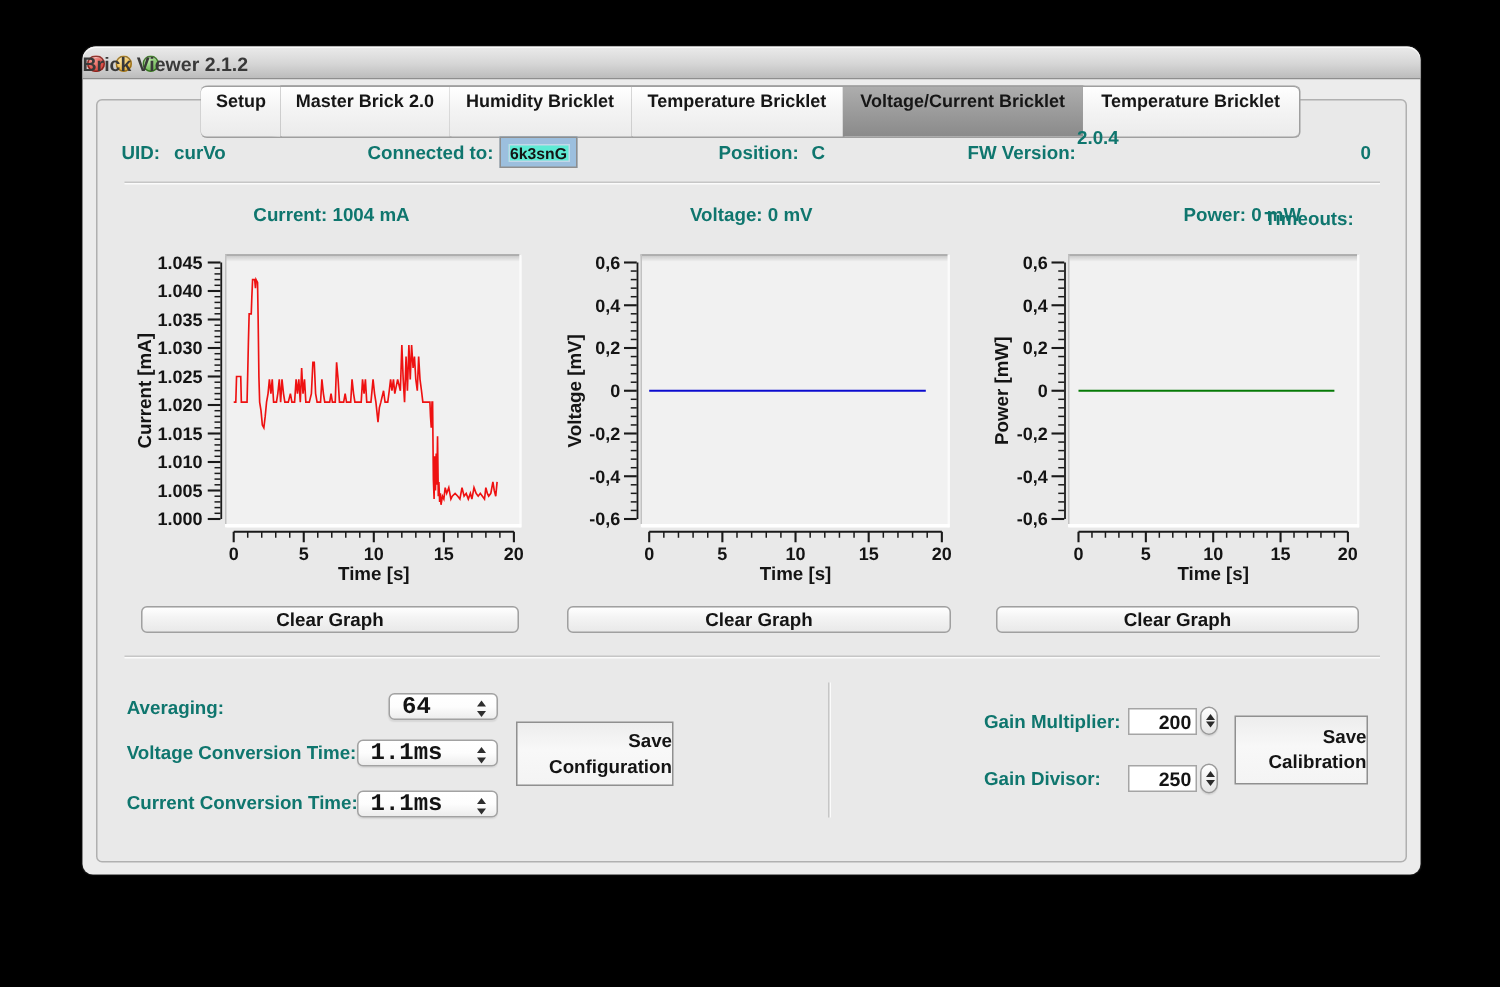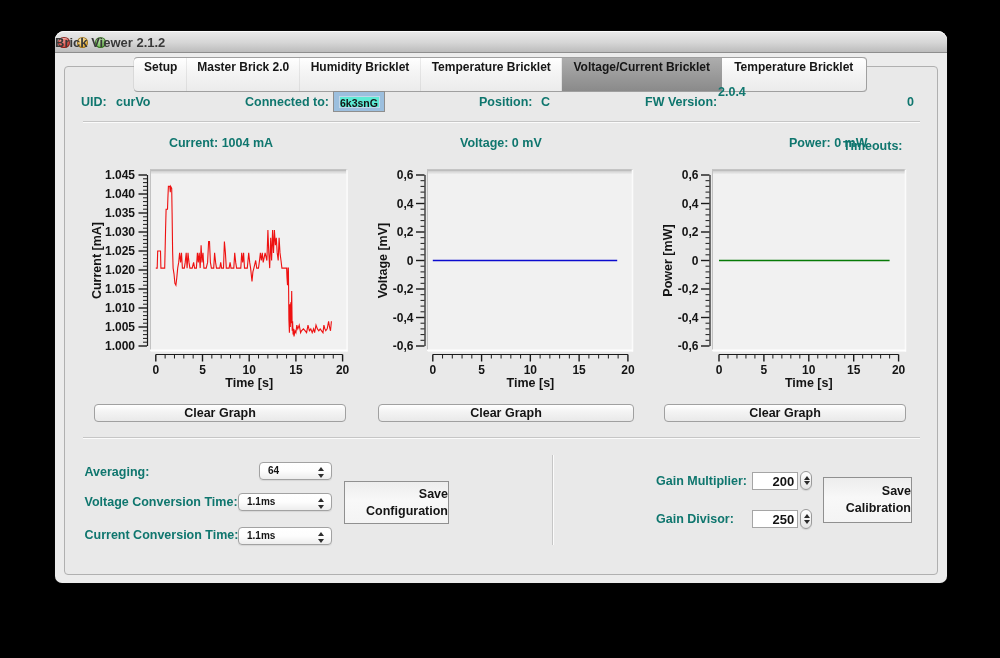--- a/index.html
+++ b/index.html
@@ -28,21 +28,21 @@
 .lbl { position:absolute; font-size:12.5px; font-weight:bold; color:#0f766e; white-space:nowrap; }
 .btn { position:absolute; border:1px solid #a0a0a0; border-radius:4px;
   background:linear-gradient(#ffffff,#f4f4f4 40%,#e9e9e9);
   font-size:12.5px; font-weight:bold; color:#141414; text-align:center; }
 .bigbtn { position:absolute; border:1px solid #909090;
   background:linear-gradient(#ededed,#f8f8f8 45%,#f4f4f4);
   font-size:12.5px; font-weight:bold; color:#141414; text-align:right; line-height:17.5px; }
 .pop { position:absolute; height:18px; border:1px solid #a2a2a2; border-radius:4px;
   background:linear-gradient(#ffffff,#fdfdfd 50%,#ededed);
   box-shadow:0 1px 1px rgba(0,0,0,0.08);
-  font-size:10px; font-weight:bold; color:#141414; line-height:16px; padding-left:8px; }
+  font-size:16px; font-weight:bold; color:#141414; line-height:16px; padding-left:8px;font-family:Liberation Mono, monospace; }
 .arr { position:absolute; right:6px; top:4px; width:7px; }
 .arr .up, .arr .dn { display:block; width:0; height:0;
   border-left:3.2px solid transparent; border-right:3.2px solid transparent; }
 .arr .up { border-bottom:4.2px solid #2e2e2e; margin-bottom:3px; }
 .arr .dn { border-top:4.2px solid #2e2e2e; }
 .spin { position:absolute; width:46px; height:18px; background:#fff; border:1px solid #a5a5a5;
   font-size:13px; font-weight:bold; color:#141414; line-height:17px; padding-left:20px; }
 .step { position:absolute; width:12px; height:19.5px; border:1px solid #9a9a9a; border-radius:6px;
   background:linear-gradient(#ffffff,#e4e4e4); box-shadow:0 1px 1px rgba(0,0,0,0.1); }
 .step .up { position:absolute; left:2.5px; top:4px; width:0; height:0;

